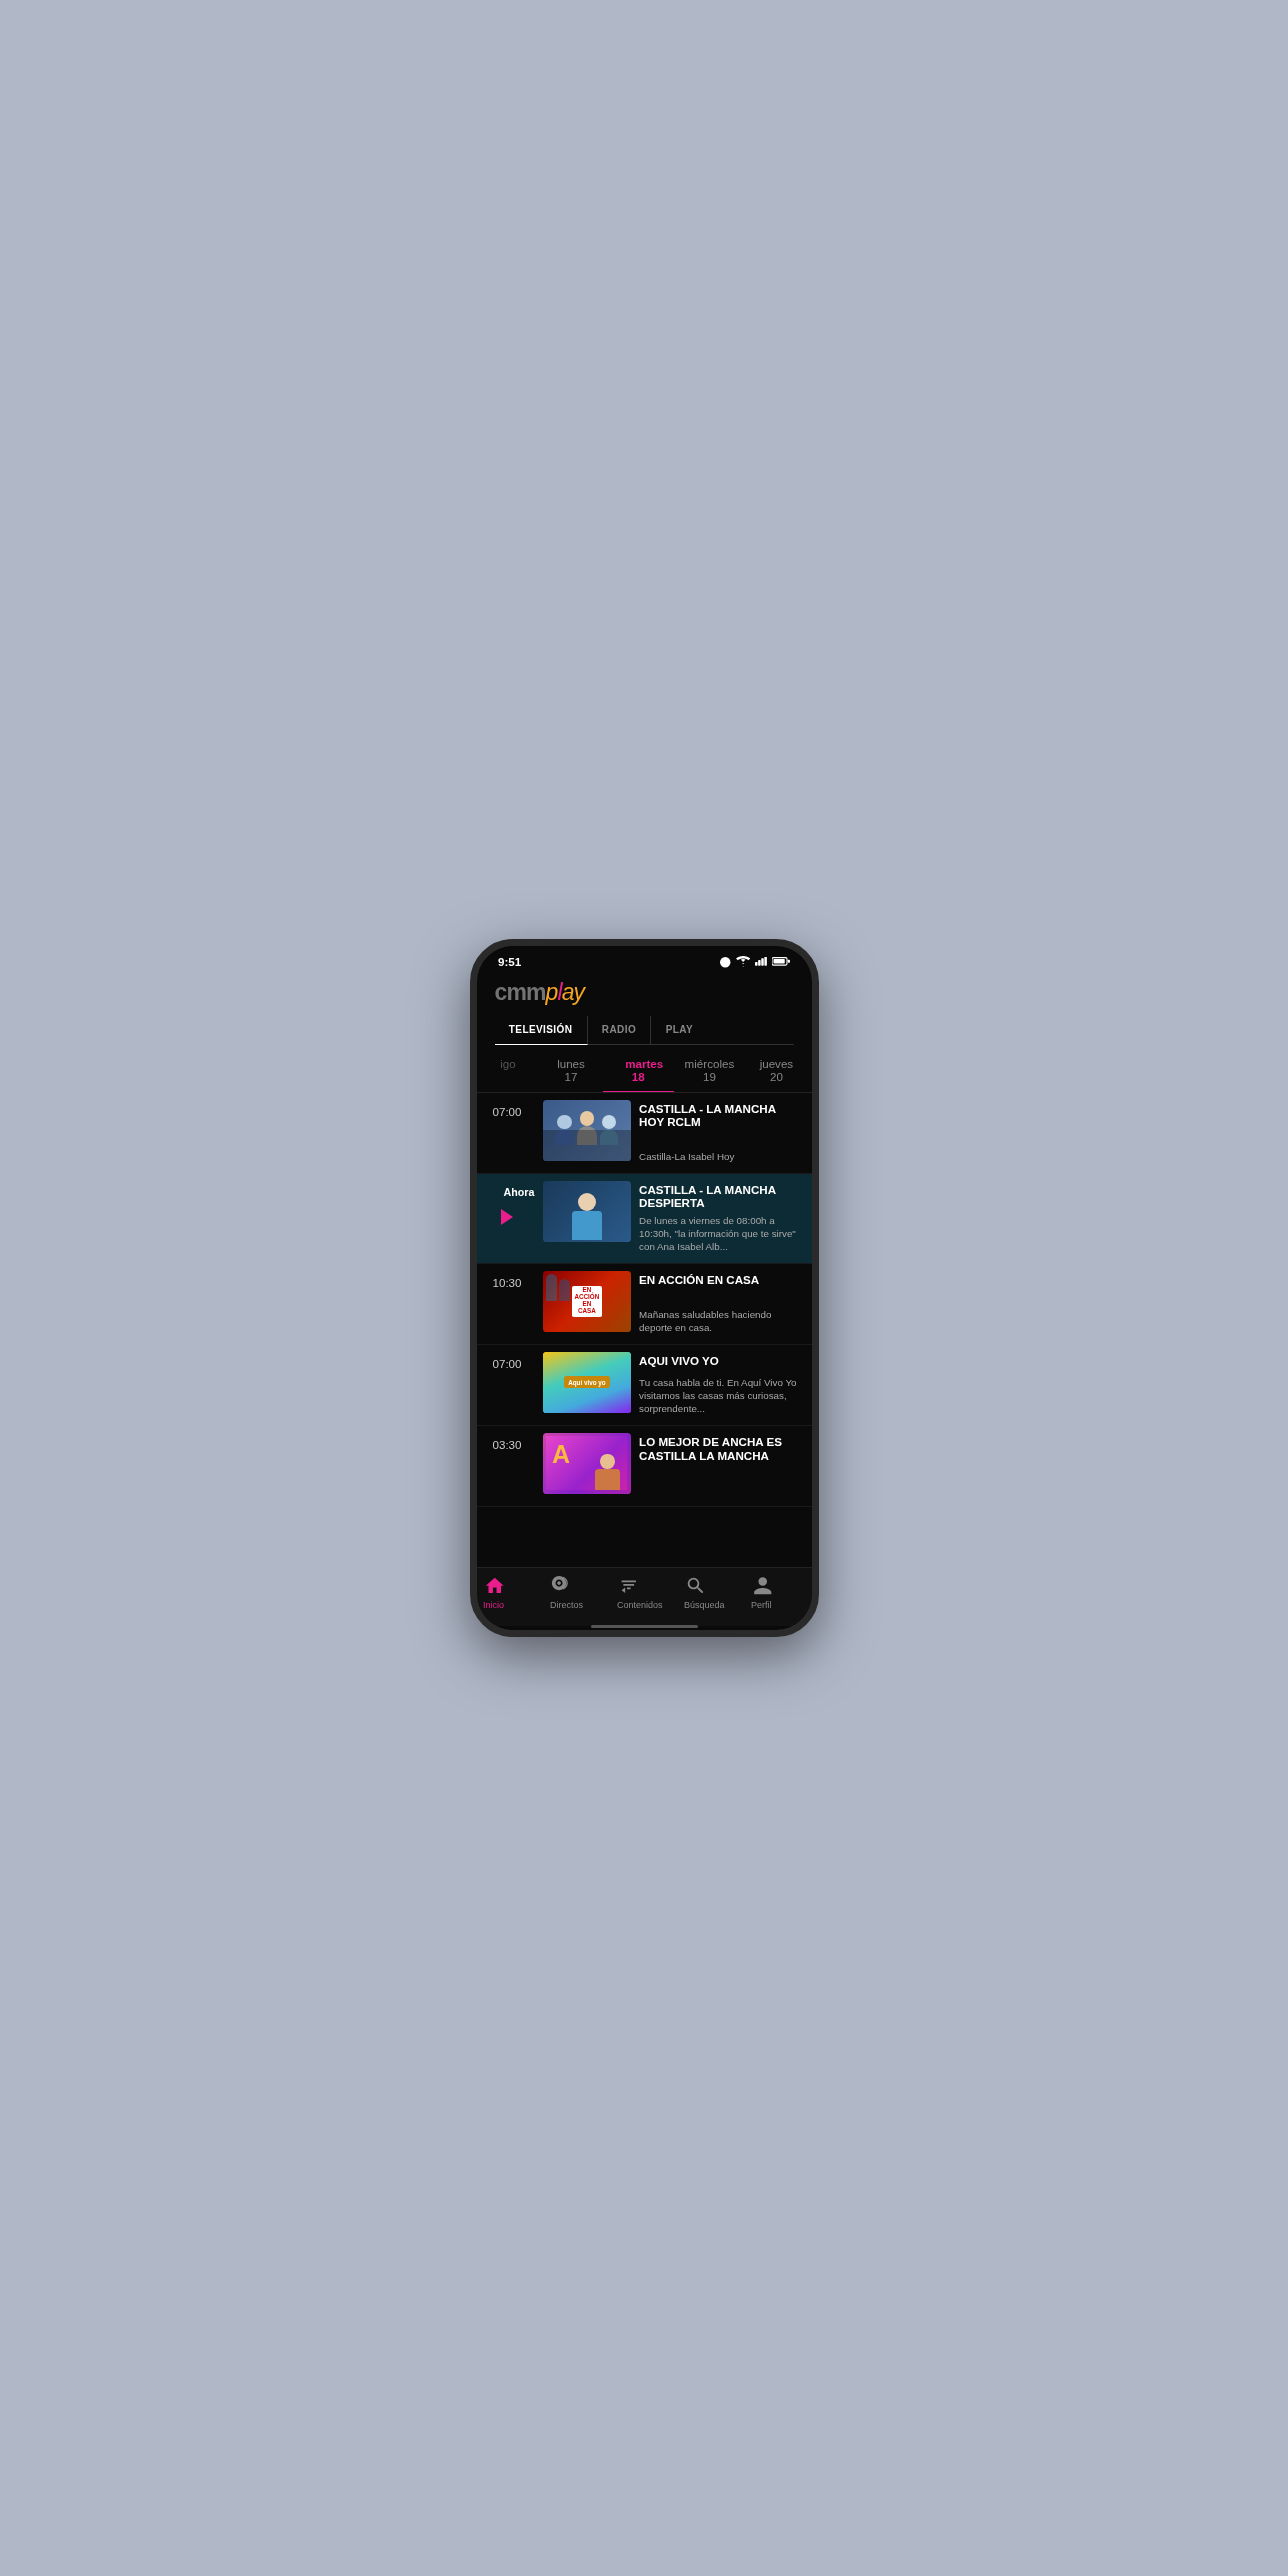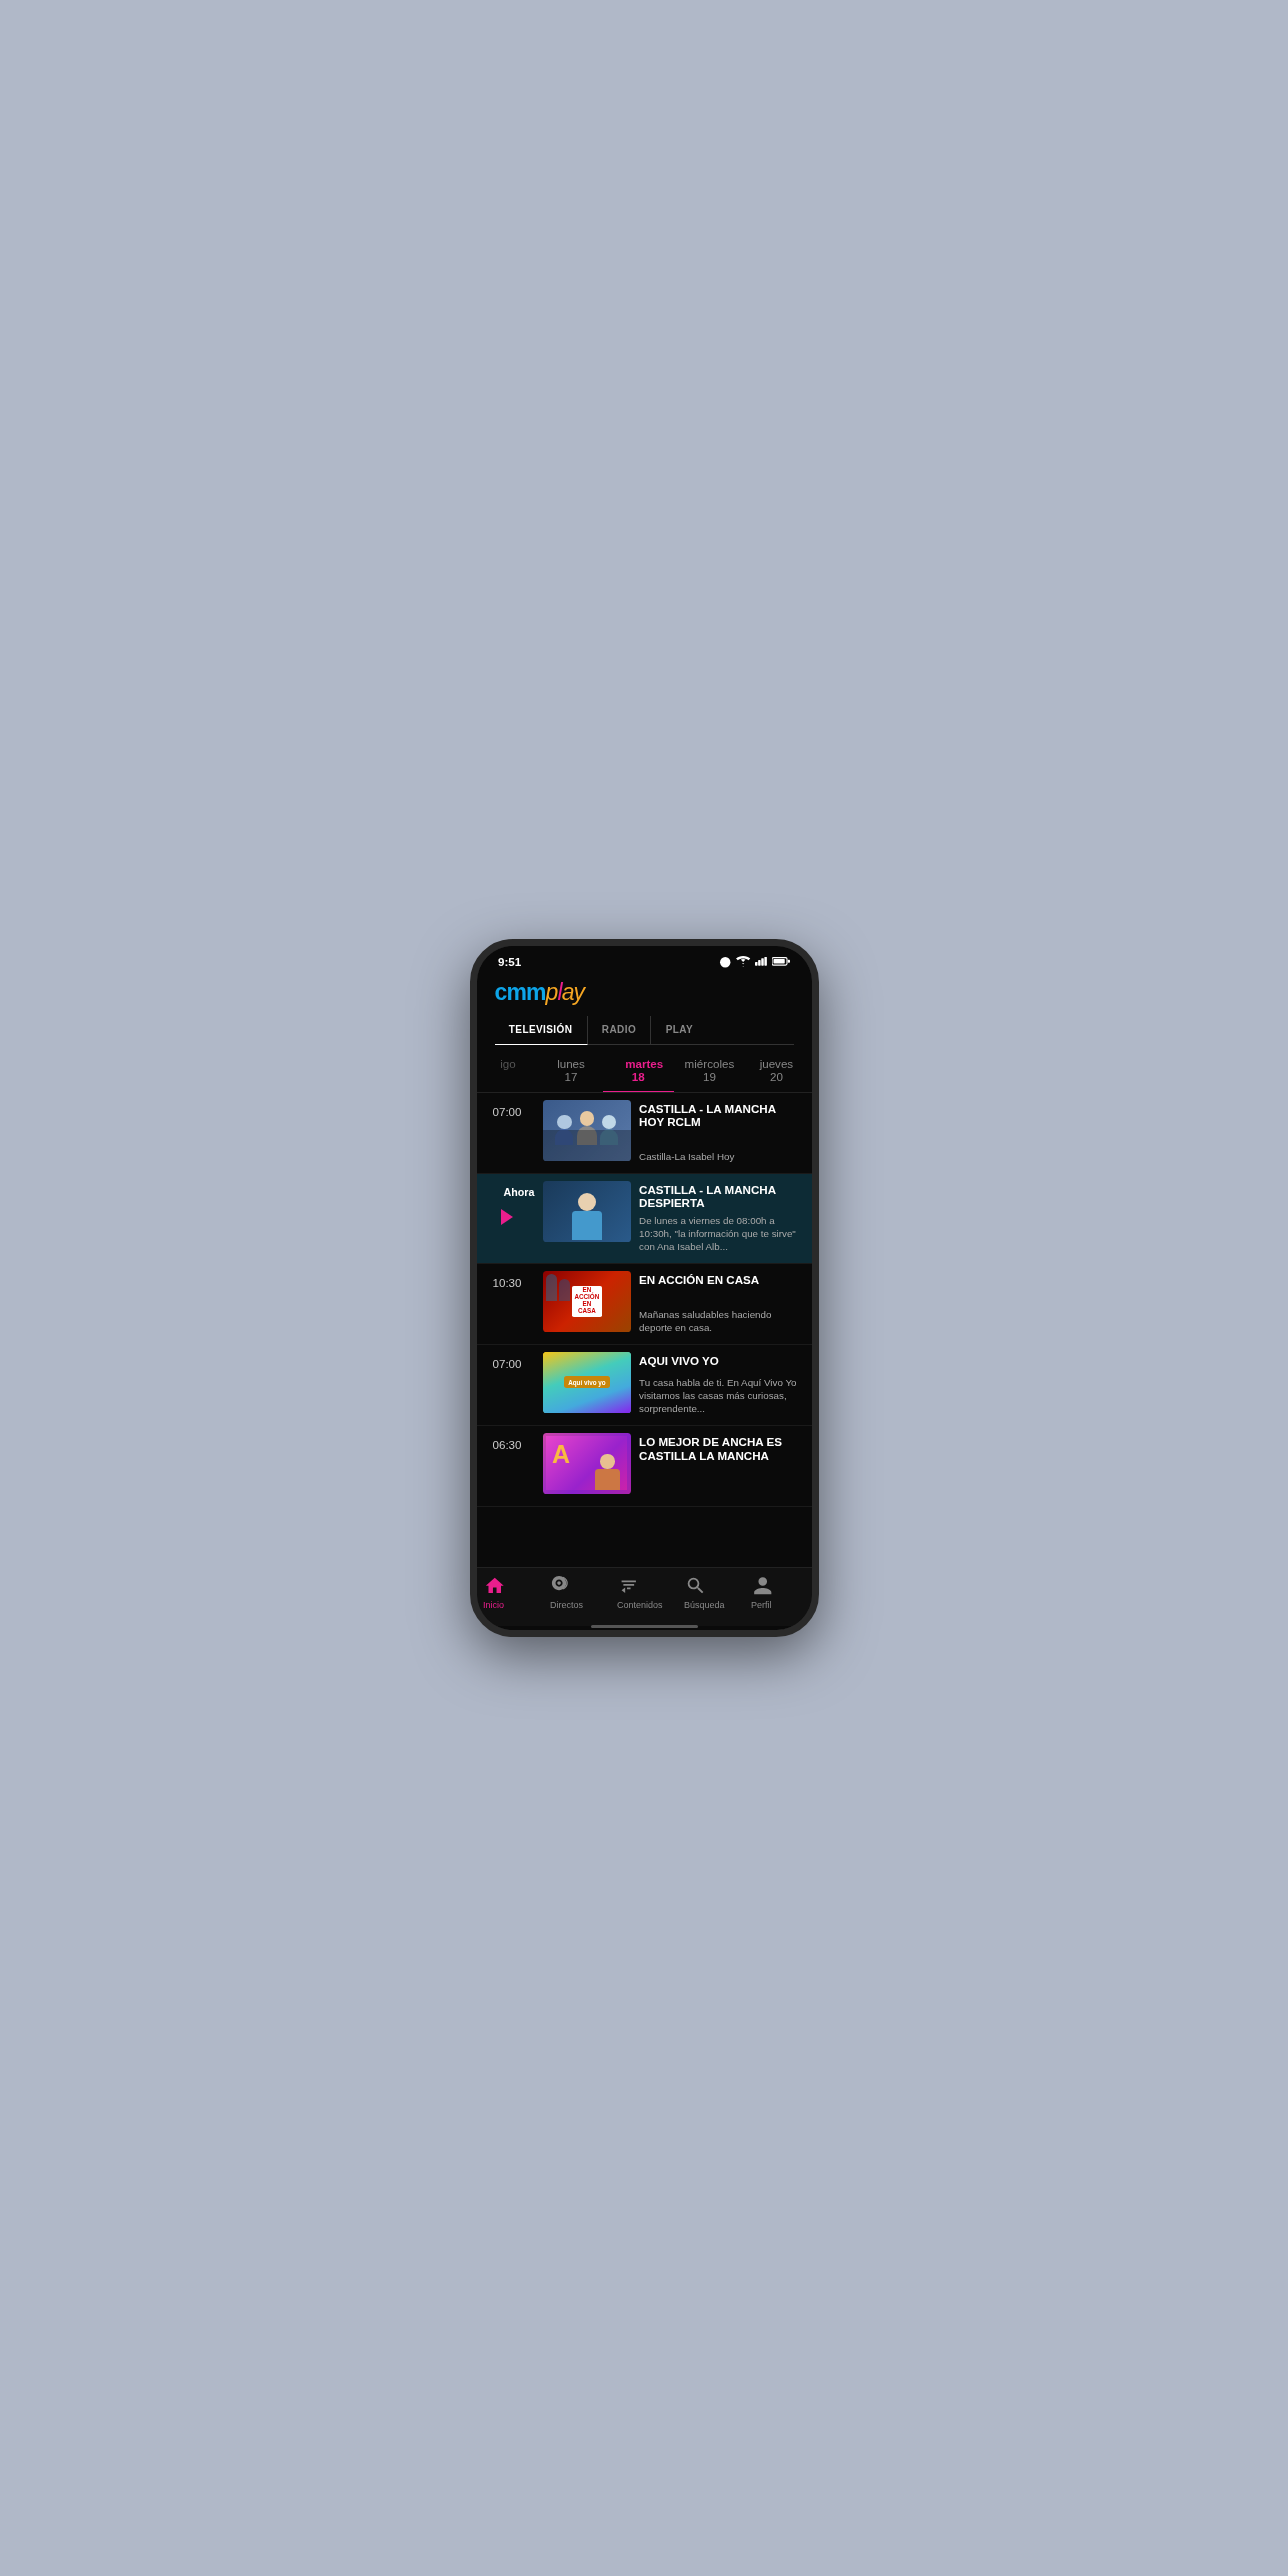--- a/index.html
+++ b/index.html
@@ -57,21 +57,21 @@
       background: #0a0a0a;
       padding: 7.2px 18px 0;
       flex-shrink: 0;
     }
     .logo {
       display: flex;
       align-items: center;
       margin-bottom: 10.7px;
     }
     .logo-cmm {
-      color: #0ea5e9;
+      color: #737373;
       font-size: 23px;
       font-weight: 900;
       letter-spacing: -0.9px;
     }
     .logo-play {
       color: #f5a623;
       font-size: 23px;
       font-weight: 400;
       font-style: italic;
       letter-spacing: -0.9px;
@@ -533,21 +533,21 @@
           </div>
         </div>
         <div class="info-col">
           <div class="program-title">AQUI VIVO YO</div>
           <div class="program-desc">Tu casa habla de ti. En Aquí Vivo Yo visitamos las casas más curiosas, sorprendente...</div>
         </div>
       </div>
 
       <div class="program-row">
         <div class="time-col">
-          <span class="time-label">06:30</span>
+          <span class="time-label">03:30</span>
         </div>
         <div class="thumb-col">
           <div class="thumb thumb-ancha">
             <div style="width:100%; height:100%; background: linear-gradient(135deg, #e844cc 0%, #9922cc 60%, #cc22aa 100%); display:flex; align-items:flex-end; padding:3.6px; position:relative;">
 
               <div style="position:absolute; top:3.6px; left:5.4px; font-size:25px; font-weight:900; color:rgba(255,200,50,0.9);">A</div>
 
               <div style="position:absolute; right:7.2px; bottom:0; display:flex; flex-direction:column; align-items:center;">
                 <div style="width:14.3px; height:14.3px; border-radius:50%; background:#e8c090;"></div>
                 <div style="width:25px; height:21.5px; background:#cc7744; border-radius:3.6px 3.6px 0 0;"></div>

